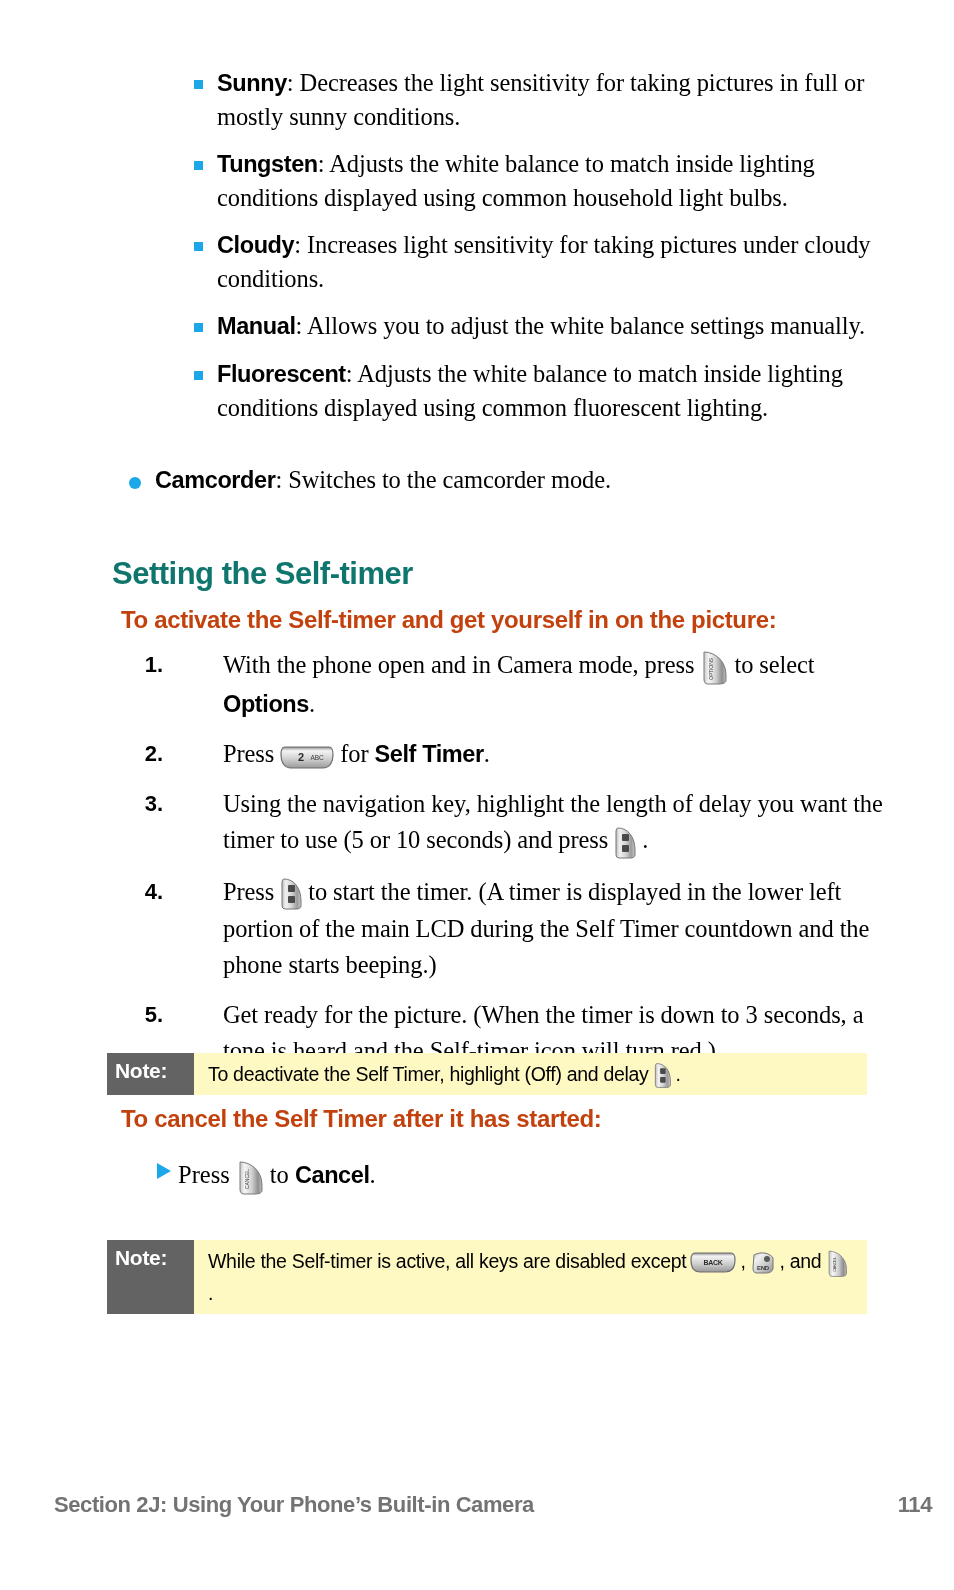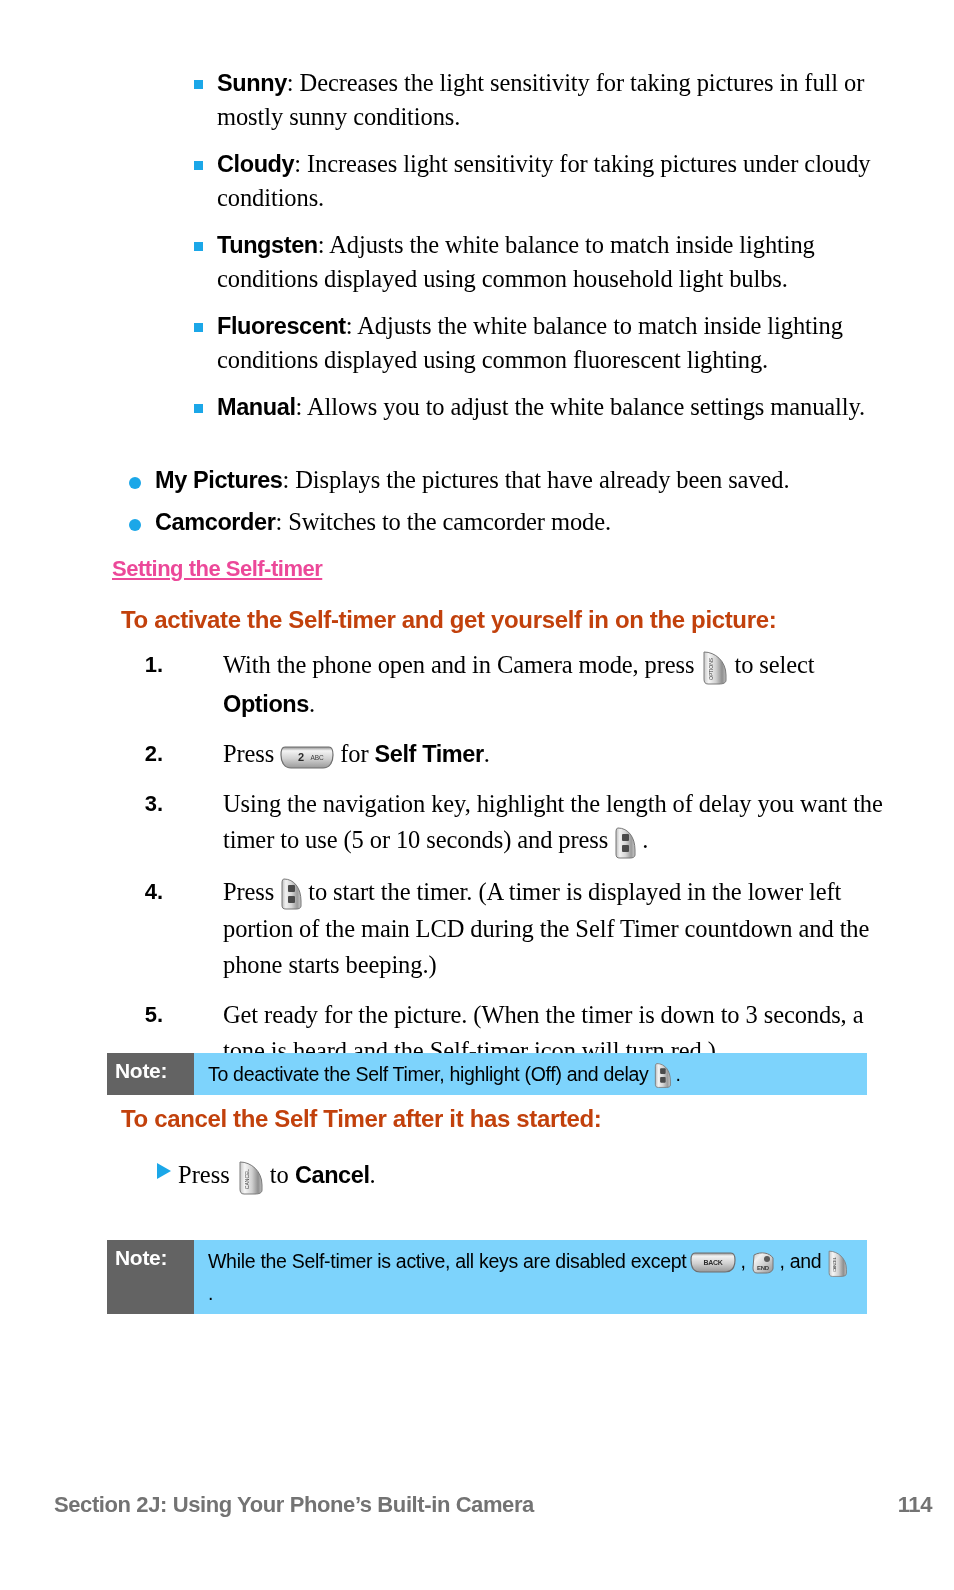--- a/index.html
+++ b/index.html
@@ -91,24 +91,23 @@
     letter-spacing: -0.4px;
   }
 
   
   .h2 {
     position: absolute;
     left: 96px;
     top: 556px;
     font-family: "Liberation Sans", "DejaVu Sans", sans-serif;
     font-weight: bold;
-    font-size: 22px;
+    font-size: 31px;
     letter-spacing: -0.5px;
-    color: #ec4899;
-    text-decoration: underline;
+    color: #0f766e;
   }
 
   .h3 {
     position: absolute;
     left: 105px;
     font-family: "Liberation Sans", "DejaVu Sans", sans-serif;
     font-weight: bold;
     font-size: 24px;
     letter-spacing: -0.35px;
     color: #c2410c;
@@ -178,21 +177,21 @@
     font-weight: bold;
     font-size: 23.5px;
     letter-spacing: -0.4px;
   }
 
   
   .note {
     position: absolute;
     left: 91px;
     width: 760px;
-    background: #7dd3fc;
+    background: #fef9c3;
     display: flex;
     align-items: stretch;
   }
   .note.n1 { top: 1053px; height: 42px; }
   .note.n2 { top: 1240px; height: 74px; }
 
   .note-label {
     flex: 0 0 auto;
     width: 87px;
     background: #636363;
@@ -267,46 +266,42 @@
 
   <div class="sublist">
 
     <div class="sub-item">
       <span class="sq-bullet"></span>
       <span class="sub-text"><b>Sunny</b><span>: Decreases the light sensitivity for taking pictures in full or mostly sunny conditions.</span></span>
     </div>
 
     <div class="sub-item">
       <span class="sq-bullet"></span>
-      <span class="sub-text"><b>Cloudy</b><span>: Increases light sensitivity for taking pictures under cloudy conditions.</span></span>
+      <span class="sub-text"><b>Tungsten</b><span>: Adjusts the white balance to match inside lighting conditions displayed using common household light bulbs.</span></span>
     </div>
 
     <div class="sub-item">
       <span class="sq-bullet"></span>
-      <span class="sub-text"><b>Tungsten</b><span>: Adjusts the white balance to match inside lighting conditions displayed using common household light bulbs.</span></span>
+      <span class="sub-text"><b>Cloudy</b><span>: Increases light sensitivity for taking pictures under cloudy conditions.</span></span>
+    </div>
+
+    <div class="sub-item">
+      <span class="sq-bullet"></span>
+      <span class="sub-text"><b>Manual</b><span>: Allows you to adjust the white balance settings manually.</span></span>
     </div>
 
     <div class="sub-item">
       <span class="sq-bullet"></span>
       <span class="sub-text"><b>Fluorescent</b><span>: Adjusts the white balance to match inside lighting conditions displayed using common fluorescent lighting.</span></span>
     </div>
 
-    <div class="sub-item">
-      <span class="sq-bullet"></span>
-      <span class="sub-text"><b>Manual</b><span>: Allows you to adjust the white balance settings manually.</span></span>
-    </div>
-
   </div>
 
   <div class="mainlist">
 
-    <div class="main-item">
-      <span class="rd-bullet"></span>
-      <span class="main-text"><b>My Pictures</b><span>: Displays the pictures that have already been saved.</span></span>
-    </div>
 
     <div class="main-item">
       <span class="rd-bullet"></span>
       <span class="main-text"><b>Camcorder</b><span>: Switches to the camcorder mode.</span></span>
     </div>
 
   </div>
 
   <div class="h2">Setting the Self-timer</div>
 

